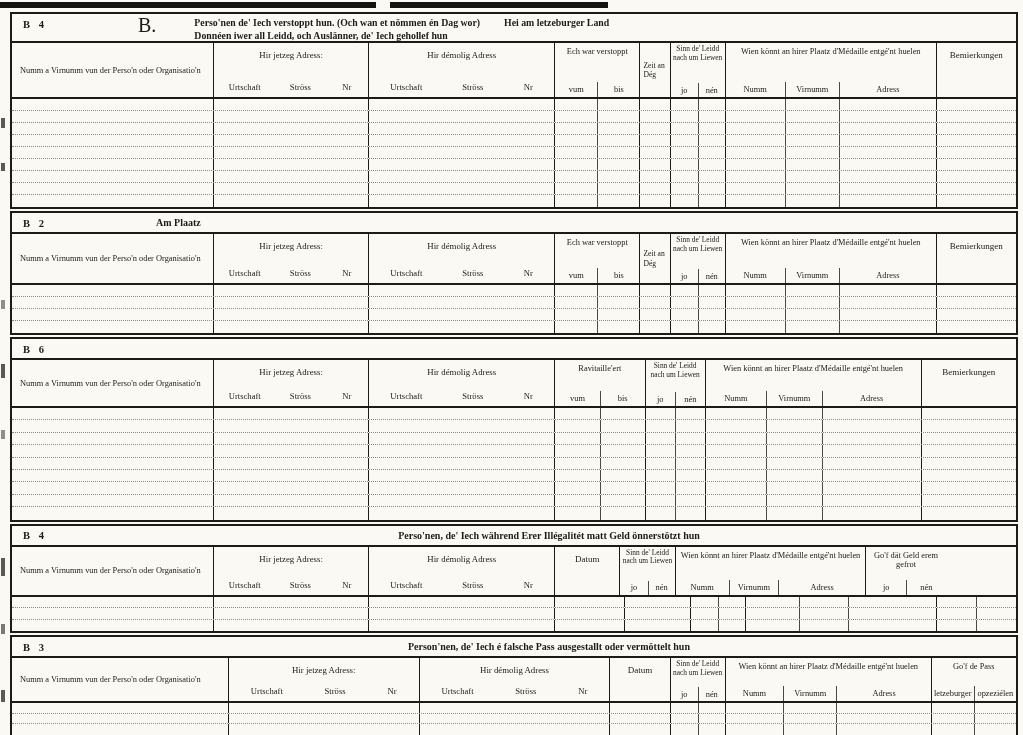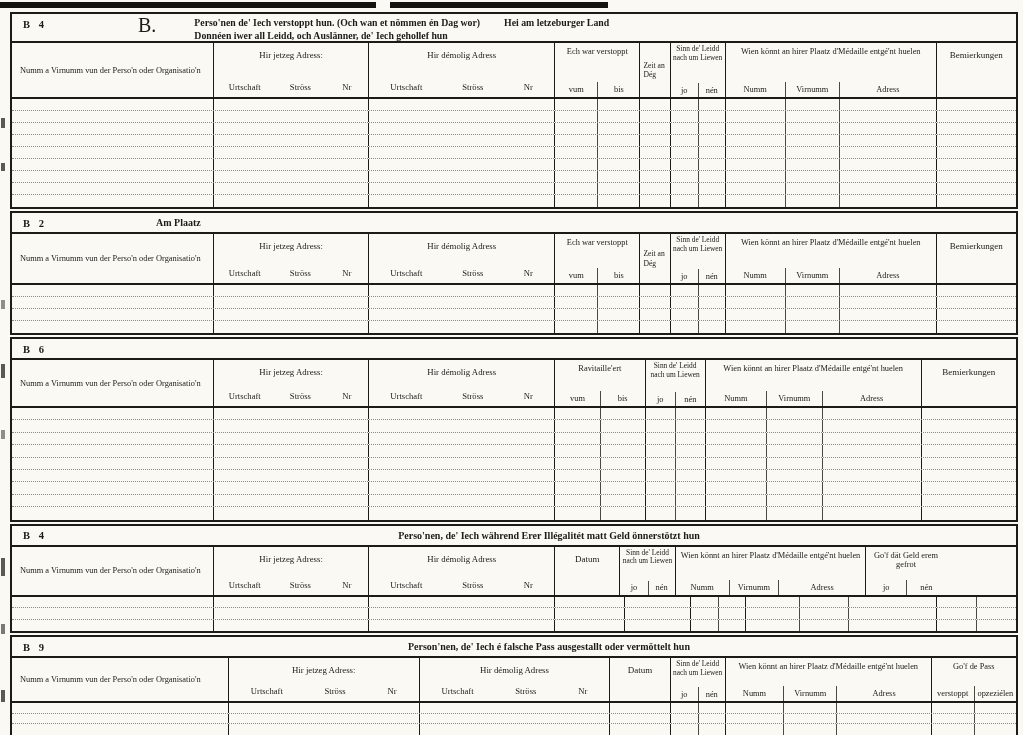--- a/index.html
+++ b/index.html
@@ -767,21 +767,21 @@
           </div>
           <div class="bcell" style="flex: 0 0 8%;">
             <div class="bsub" style="flex: 0 0 50%;"></div>
             <div class="bsub" style="flex: 0 0 50%;"></div>
           </div>
         </div>
       </div>
     </div>
     <div class="section">
       <div class="trow">
-        <span class="code">B 9</span>
+        <span class="code">B 3</span>
         <div class="tcenter">Person'nen, de' Iech é falsche Pass ausgestallt oder vermöttelt hun</div>
       </div>
       <div class="hrow" style="height: 45px;">
         <div class="hcell kind-name" style="flex: 0 0 21.5%;">Numm a Virnumm vun der Perso'n oder Organisatio'n</div>
         <div class="hcell kind-addr" style="flex: 0 0 19%;">
           <div class="glabel">Hir jetzeg Adress:</div>
           <div class="addr-subs">
             <span style="flex: 0 0 40%;">Urtschaft</span>
             <span style="flex: 0 0 32%;">Ströss</span>
             <span style="flex: 0 0 28%;">Nr</span>
@@ -807,21 +807,21 @@
           <div class="glabel">Wien könnt an hirer Plaatz d'Médaille entgé'nt huelen</div>
           <div class="split-subs">
             <span style="flex: 0 0 28%;">Numm</span>
             <span style="flex: 0 0 26%;">Virnumm</span>
             <span style="flex: 0 0 46%;">Adress</span>
           </div>
         </div>
         <div class="hcell kind-split" style="flex: 0 0 8.5%;">
           <div class="glabel">Go'f de Pass</div>
           <div class="split-subs">
-            <span style="flex: 0 0 50%;">verstoppt</span>
+            <span style="flex: 0 0 50%;">letzeburger</span>
             <span style="flex: 0 0 50%;">opzeziélen</span>
           </div>
         </div>
       </div>
       <div>
         <div class="brow" style="height: 10.5px;">
           <div class="bcell" style="flex: 0 0 21.5%;"></div>
           <div class="bcell" style="flex: 0 0 19%;"></div>
           <div class="bcell" style="flex: 0 0 19%;"></div>
           <div class="bcell" style="flex: 0 0 6%;"></div>

